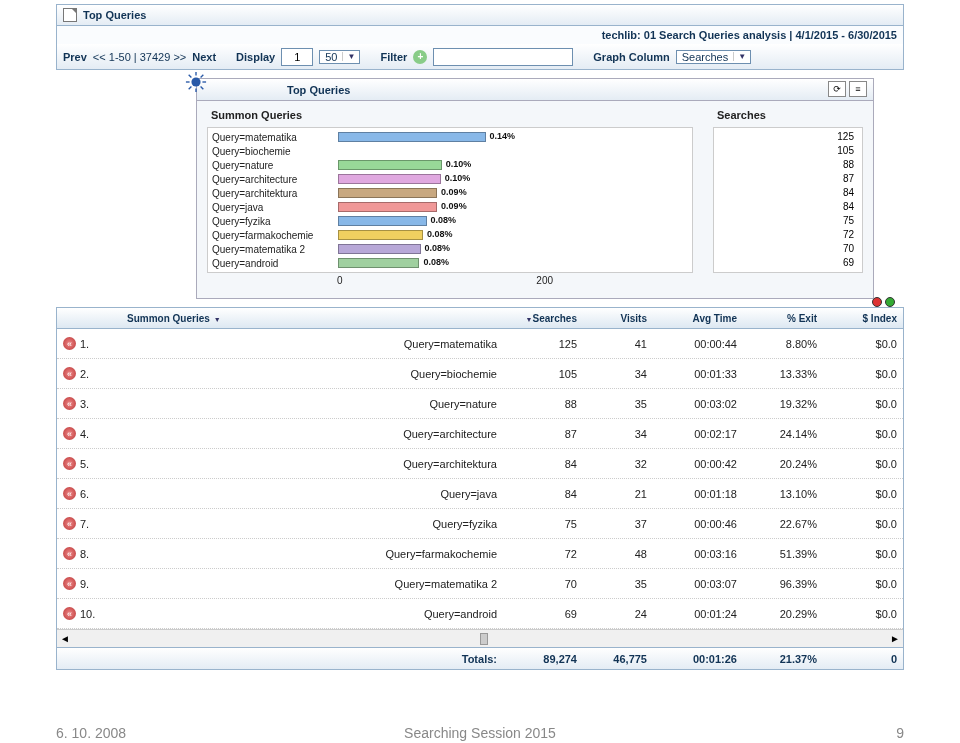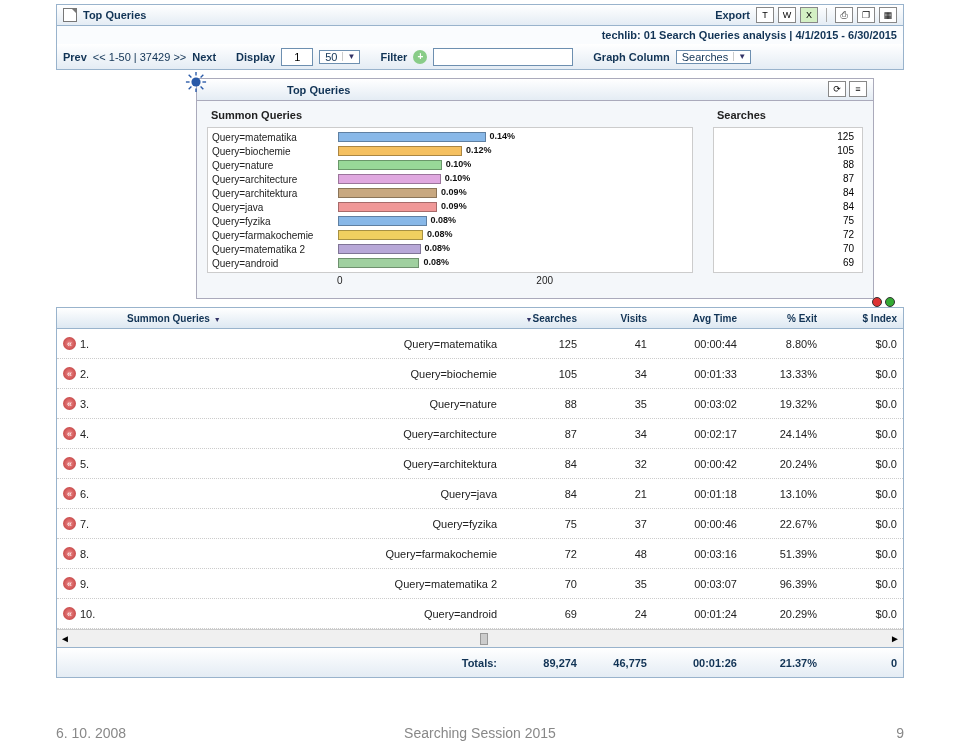--- a/index.html
+++ b/index.html
@@ -62,45 +62,35 @@
 .dot-green { background: #3a3; }
 .tbody { background: #fff; max-height: 302px; overflow-y: scroll; }
 .trow { display: flex; height: 30px; align-items: center; border-bottom: 1px dotted #ccc; font-size: 11px; color: #222; }
 .trow .td { padding: 0 6px; text-align: right; }
 .rownum { width: 50px; display: flex; align-items: center; gap: 4px; padding-left: 6px; }
 .collapse-icon { width: 13px; height: 13px; border-radius: 50%; background: radial-gradient(#e88, #b33); color: #fff; font-size: 9px; display: inline-flex; align-items: center; justify-content: center; }
 .td2 { flex: 1; text-align: left; padding-left: 20px; }
 .hscroll { height: 18px; background: #f0f0f0; border-top: 1px solid #ccc; display: flex; align-items: center; position: relative; font-size: 10px; }
 .hscroll .arrow-l, .hscroll .arrow-r { width: 16px; text-align: center; cursor: pointer; }
 .hscroll .thumb { position: absolute; left: 50%; width: 8px; height: 12px; background: #ccc; border: 1px solid #999; }
-.totals { background: linear-gradient(#fff, #e4ecf4); height: 30px; display: flex; align-items: center; font-weight: bold; color: #113355; font-size: 11px; border-top: 1px solid #99b3cc; }
+.totals { background: linear-gradient(#fff, #e4ecf4); height: 22px; display: flex; align-items: center; font-weight: bold; color: #113355; font-size: 11px; border-top: 1px solid #99b3cc; }
 .totals .td { padding: 0 6px; text-align: right; }
 .footer { position: absolute; bottom: 6px; left: 0; right: 0; display: flex; justify-content: space-between; padding: 0 56px; font-size: 14px; color: #888; }
 .footer .center { position: absolute; left: 0; right: 0; text-align: center; }
 .plus-icon { width: 14px; height: 14px; border-radius: 50%; background: #8c8; color: #fff; display: inline-flex; align-items: center; justify-content: center; font-size: 10px; font-weight: bold; }
 </style>
 </head>
 <body>
 <div class="container">
 
 <div class="panel">
 
   <div class="titlebar">
     <span class="doc-icon"></span>
     <span class="titlebar-title">Top Queries</span>
-    <div class="titlebar-right">
-      <span class="export-label">Export</span>
-      <span class="icon-btn">T</span>
-      <span class="icon-btn">W</span>
-      <span class="icon-btn icon-green">X</span>
-      <span class="vsep"></span>
-      <span class="icon-btn">⎙</span>
-      <span class="icon-btn">❐</span>
-      <span class="icon-btn">▦</span>
-    </div>
   </div>
 
   <div class="subheader">techlib: 01 Search Queries analysis  |  4/1/2015 - 6/30/2015</div>
 
   <div class="toolbar">
     <span>Prev</span>
     <span class="paginfo">&lt;&lt;  1-50  |  37429  &gt;&gt;</span>
     <span>Next</span>
     <span style="margin-left:14px">Display</span>
     <input class="disp-input" type="text" value="1" style="">
@@ -147,24 +137,20 @@
         <div class="bar-area" id="bar-area">
               <div class="bar-row">
     <div class="bar-label">Query=matematika</div>
     <div class="bar-track">
       <div class="bar-fill" style="width:41.66666666666667%;background:#88b8e8"></div>
       <span class="bar-pct" style="left:calc(41.66666666666667% + 4px)">0.14%</span>
     </div>
               </div>
               <div class="bar-row">
     <div class="bar-label">Query=biochemie</div>
-    <div class="bar-track">
-      <div class="bar-fill" style="width:35%;background:#f5c060"></div>
-      <span class="bar-pct" style="left:calc(35% + 4px)">0.12%</span>
-    </div>
               </div>
               <div class="bar-row">
     <div class="bar-label">Query=nature</div>
     <div class="bar-track">
       <div class="bar-fill" style="width:29.333333333333332%;background:#98d898"></div>
       <span class="bar-pct" style="left:calc(29.333333333333332% + 4px)">0.10%</span>
     </div>
               </div>
               <div class="bar-row">
     <div class="bar-label">Query=architecture</div>

